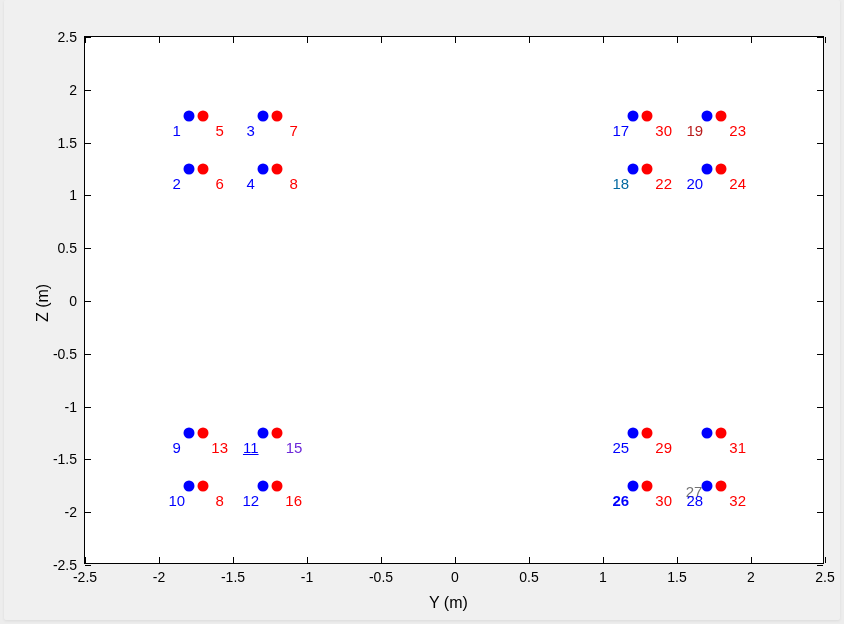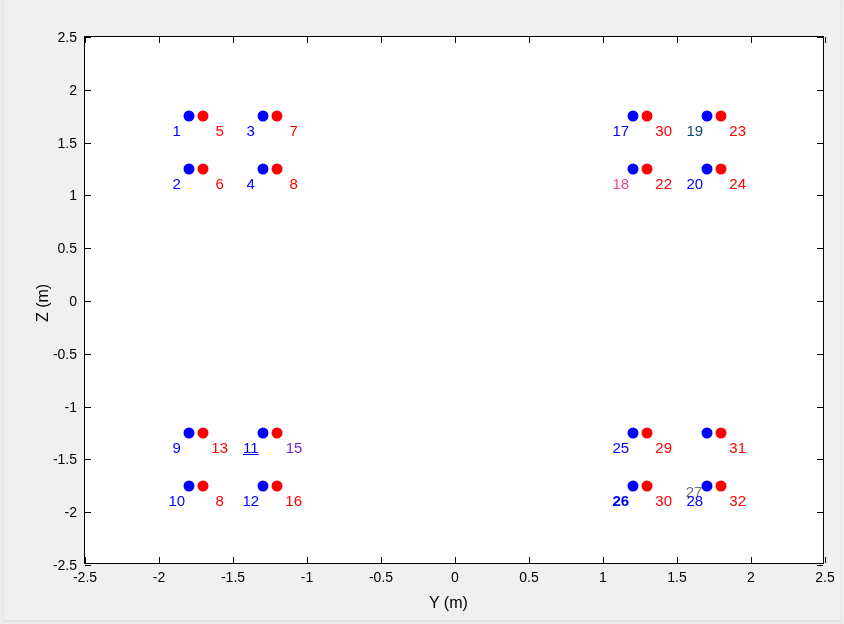--- a/index.html
+++ b/index.html
@@ -191,23 +191,23 @@
       <div class="lbl" style="left: 91.76px; top: 402px; color: rgb(0, 0, 255);">9</div>
       <div class="dot" style="left: 103.6px; top: 448.8px; background: rgb(0, 0, 255);"></div>
       <div class="lbl" style="left: 91.76px; top: 454.8px; color: rgb(0, 0, 255);">10</div>
       <div class="dot" style="left: 177.6px; top: 396px; background: rgb(0, 0, 255);"></div>
       <div class="lbl" style="left: 165.76px; top: 402px; color: rgb(0, 0, 255); text-decoration: underline;">11</div>
       <div class="dot" style="left: 177.6px; top: 448.8px; background: rgb(0, 0, 255);"></div>
       <div class="lbl" style="left: 165.76px; top: 454.8px; color: rgb(0, 0, 255);">12</div>
       <div class="dot" style="left: 547.6px; top: 79.2px; background: rgb(0, 0, 255);"></div>
       <div class="lbl" style="left: 535.76px; top: 85.2px; color: rgb(0, 0, 255);">17</div>
       <div class="dot" style="left: 547.6px; top: 132px; background: rgb(0, 0, 255);"></div>
-      <div class="lbl" style="left: 535.76px; top: 138px; color: #ec4899;">18</div>
+      <div class="lbl" style="left: 535.76px; top: 138px; color: #0369a1;">18</div>
       <div class="dot" style="left: 621.6px; top: 79.2px; background: rgb(0, 0, 255);"></div>
-      <div class="lbl" style="left: 609.76px; top: 85.2px; color: #0c4a6e;">19</div>
+      <div class="lbl" style="left: 609.76px; top: 85.2px; color: #b91c1c;">19</div>
       <div class="dot" style="left: 621.6px; top: 132px; background: rgb(0, 0, 255);"></div>
       <div class="lbl" style="left: 609.76px; top: 138px; color: rgb(0, 0, 255);">20</div>
       <div class="dot" style="left: 547.6px; top: 396px; background: rgb(0, 0, 255);"></div>
       <div class="lbl" style="left: 535.76px; top: 402px; color: rgb(0, 0, 255);">25</div>
       <div class="dot" style="left: 547.6px; top: 448.8px; background: rgb(0, 0, 255);"></div>
       <div class="lbl" style="left: 535.76px; top: 454.8px; color: rgb(0, 0, 255); font-weight: bold;">26</div>
       <div class="dot" style="left: 621.6px; top: 396px; background: rgb(0, 0, 255);"></div>
       <div class="lbl" style="left: 609px; top: 402px; color: #737373; margin-top: 44px;">27</div>
       <div class="dot" style="left: 621.6px; top: 448.8px; background: rgb(0, 0, 255);"></div>
       <div class="lbl" style="left: 609.76px; top: 454.8px; color: rgb(0, 0, 255); text-align: center;">28</div>

